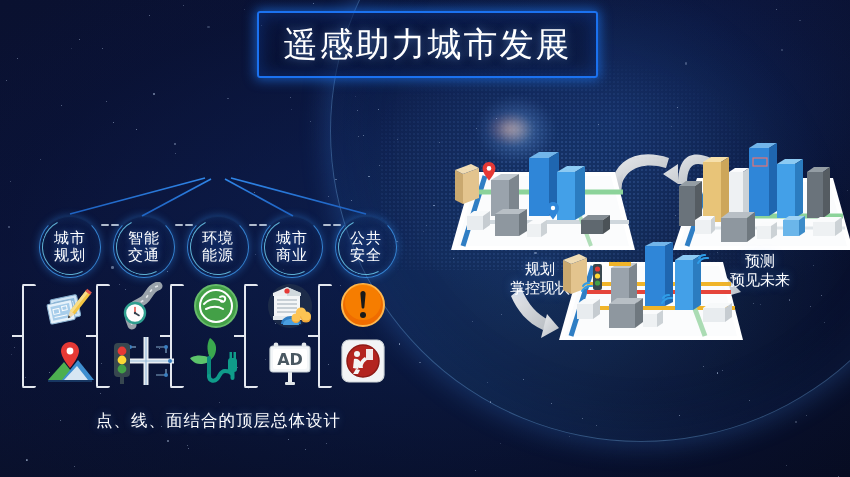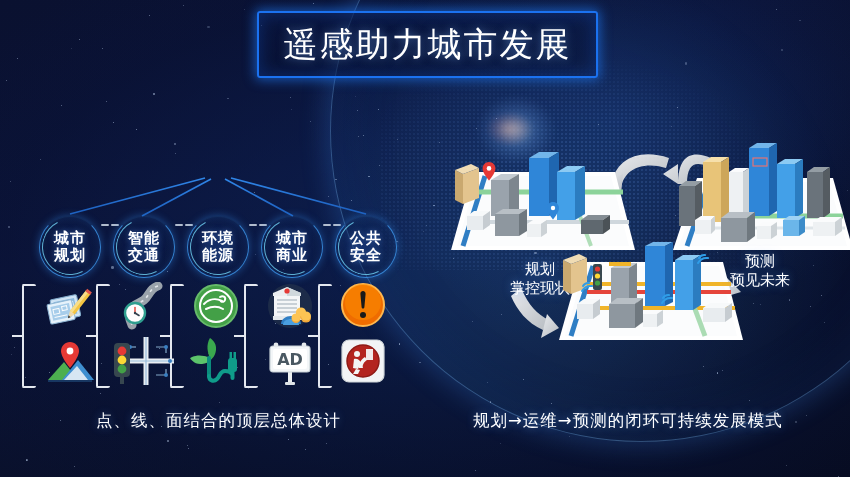--- a/index.html
+++ b/index.html
@@ -77,21 +77,21 @@
   .ring2{
     position:absolute;inset:3px;border-radius:50%;
     border:1.2px solid rgba(120,225,255,.75);
     border-right-color:rgba(0,0,0,0);border-top-color:rgba(0,0,0,0);
     transform:rotate(18deg);
   }
   .node .lbl{position:relative;z-index:2;font-size:15px;letter-spacing:1px;
     text-shadow:0 0 6px rgba(90,160,255,.5);}
   .node.top{width:72px;height:72px;left:182px;top:14px;}
   .node.top .lbl{font-size:15.5px;}
-  .node.cat{width:62px;height:62px;font-weight:bold;}
+  .node.cat{width:62px;height:62px;}
 
   .bracket{
     position:absolute;border:2px solid #f0f4fa;border-right:none;border-radius:2px;
     width:12px;opacity:.95;
   }
   .bracket .stub{
     position:absolute;left:-12px;top:50%;width:12px;height:2px;background:#f0f4fa;margin-top:-1px;
   }
 
   .icon-slot{position:absolute;width:46px;height:46px;}
@@ -745,16 +745,15 @@
           <polygon points="148,80 155,75 177,75 170,80" fill="#fafbfc"></polygon>
           <polygon points="170,80 177,75 177,89 170,94" fill="#ccd2d6"></polygon>
         </g>
       </svg>
     </div>
     <div class="city-label" style="left:240px;top:160px;width:190px">
       <span class="l1">预测</span>
       <span class="l2">预见未来</span>
     </div>
 
-    <div class="caption" style="left:48px;top:318px">规划→运维→预测的闭环可持续发展模式</div>
   </div>
 
 </div>
 
 </body></html>

